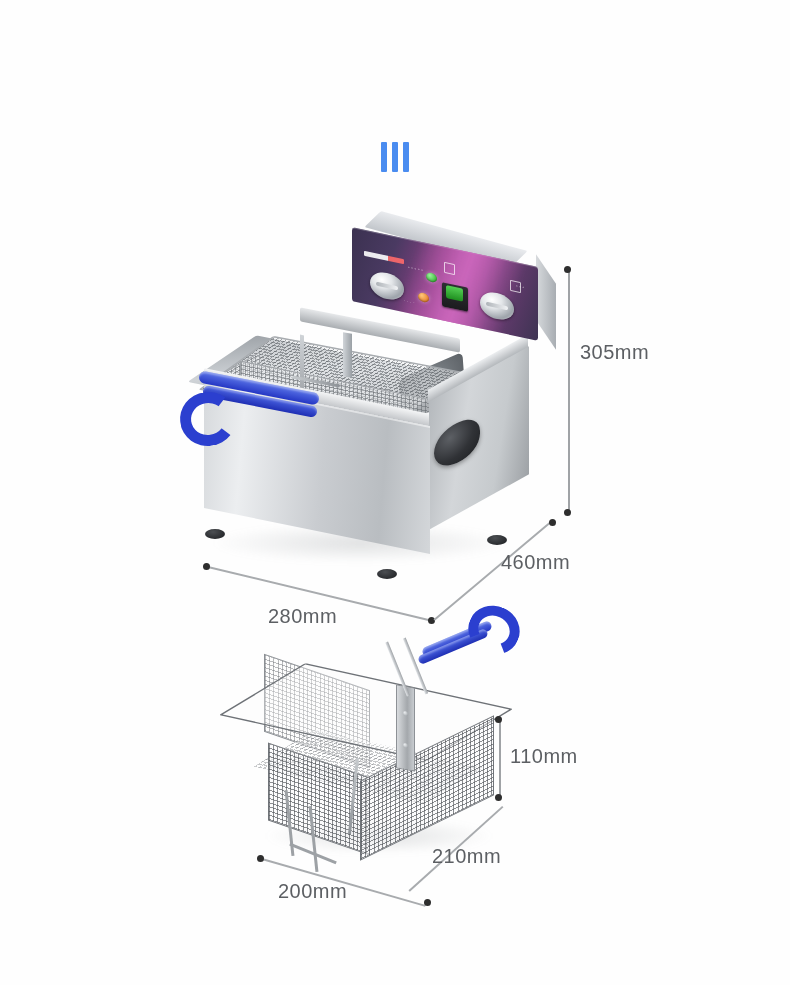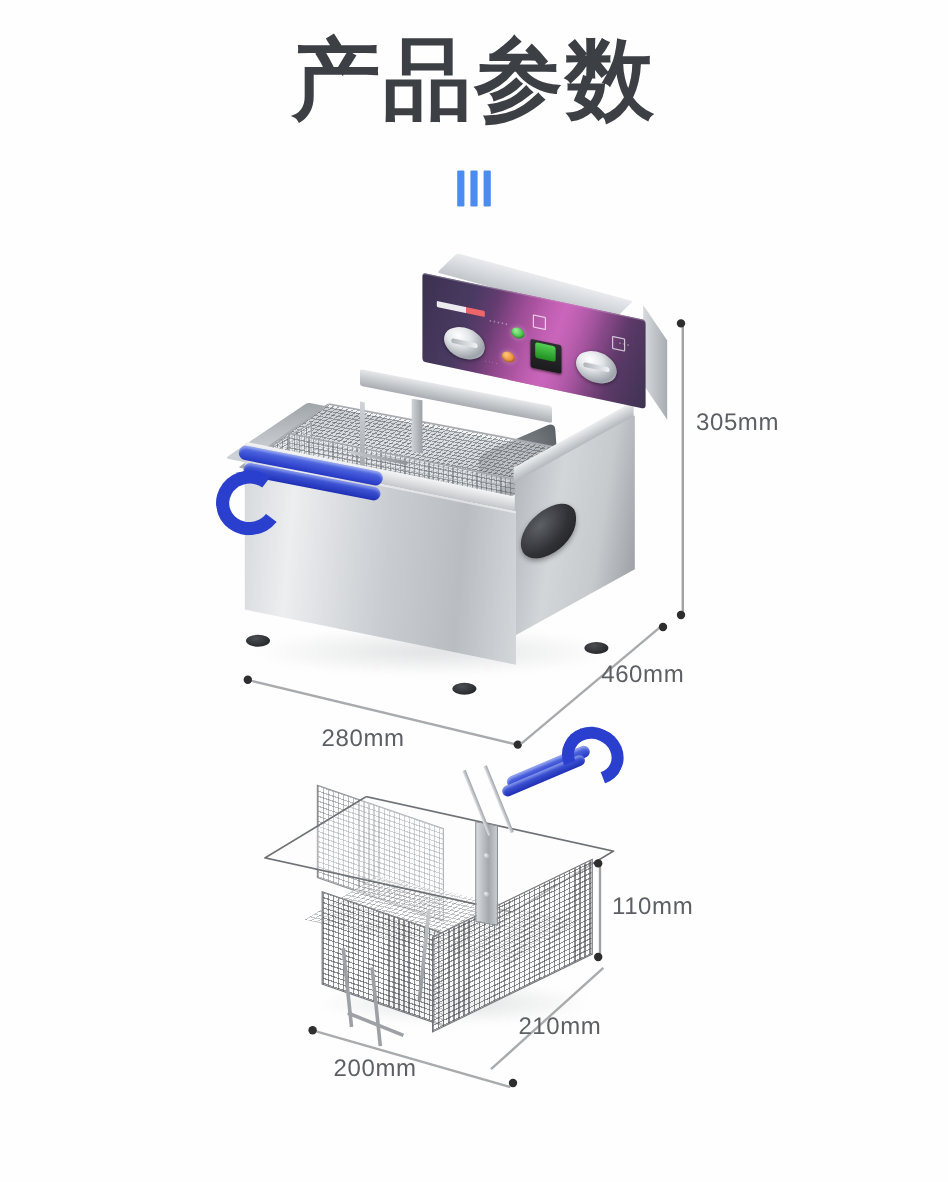--- a/index.html
+++ b/index.html
@@ -573,21 +573,20 @@
     background: radial-gradient(ellipse, rgba(120,125,130,.22), rgba(255,255,255,0) 70%);
     filter: blur(3px);
   }
   #shadow-fryer { left: 210px; top: 308px; width: 300px; height: 40px; }
   #shadow-basket{ left: 252px; top: 218px; width: 230px; height: 36px; }
 </style>
 </head>
 <body>
 
 <div id="header">
-  <div id="page-title">产品参数</div>
   <div id="title-divider">
     <span class="bar"></span>
     <span class="bar"></span>
     <span class="bar"></span>
   </div>
 </div>
 
 <div id="fryer-figure" class="stage">
 
   <div class="ground-shadow" id="shadow-fryer"></div>

